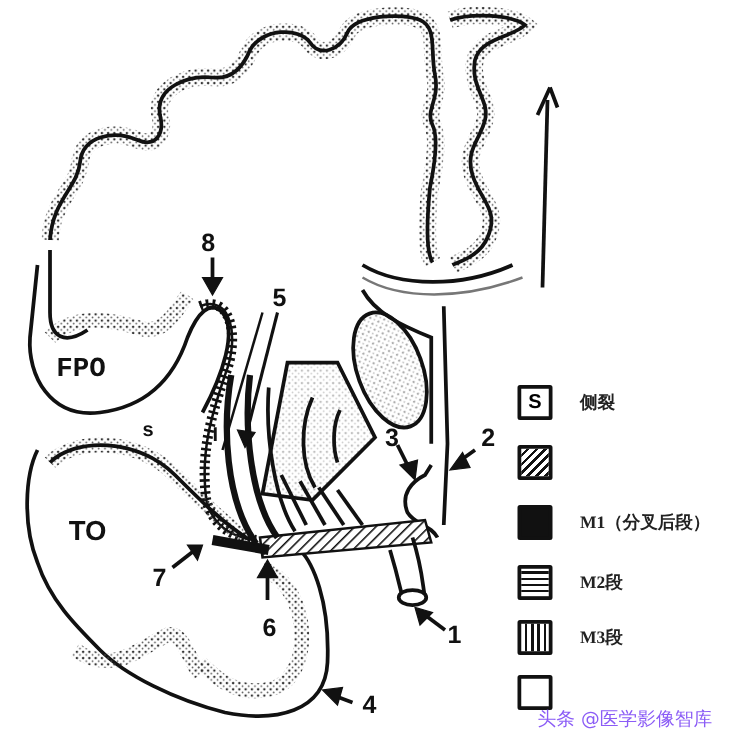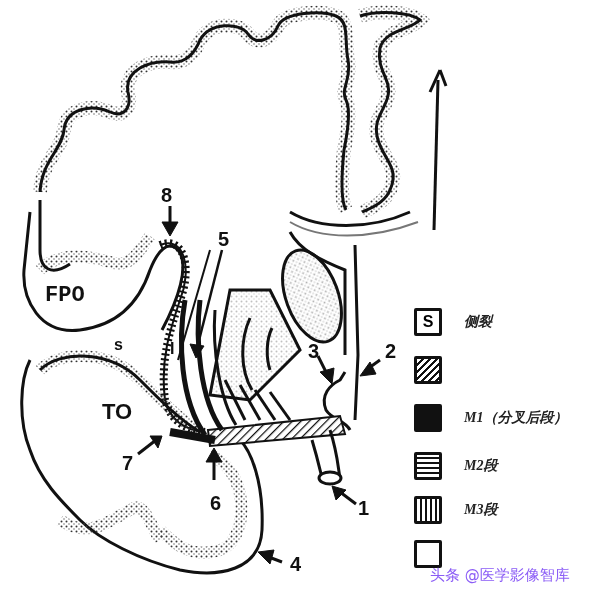--- a/index.html
+++ b/index.html
@@ -10,21 +10,21 @@
     .region { font-size:22px; }
     .s-lbl { font-size:16px; }
     .legend { position:absolute; left:414px; top:306px; width:186px; }
     .legend-row { position:absolute; left:0; height:32px; display:flex; align-items:center; }
     .swatch { width:28px; height:28px; border:3px solid #111; box-sizing:border-box; border-radius:2px; position:relative; background:#fff; }
     .swatch.s { display:flex; align-items:center; justify-content:center; font-weight:bold; font-size:16px; }
     .swatch.diag { background: repeating-linear-gradient(135deg, #fff 0 3px, #111 3px 5px); }
     .swatch.black { background:#111; }
     .swatch.horiz { background: repeating-linear-gradient(0deg, #fff 0 3px, #111 3px 5px); }
     .swatch.vert { background: repeating-linear-gradient(90deg, #fff 0 3px, #111 3px 5px); }
-    .legend-text { margin-left:22px; font-family:"Liberation Serif", serif; font-size:14px; font-weight:bold; color:#222; white-space:nowrap;font-style:italic; }
+    .legend-text { margin-left:22px; font-family:"Liberation Serif", serif; font-size:14px; font-weight:bold; color:#222; white-space:nowrap; }
     .watermark { position:absolute; left:430px; top:566px; font-size:15px; color:#8b5cf6; font-family:"DejaVu Sans", sans-serif; }
   </style>
 </head>
 <body>
 
 <svg id="diagram" viewBox="0 0 600 600" xmlns="http://www.w3.org/2000/svg">
   <defs>
     <pattern id="dots" width="5" height="5" patternUnits="userSpaceOnUse">
       <circle cx="1.5" cy="1.5" r="1" fill="#333"></circle>
       <circle cx="4" cy="4" r="0.7" fill="#555"></circle>
@@ -121,21 +121,21 @@
 
     <path d="M356,504 L340,492" stroke-width="3"></path>
     <path d="M336,500 L332,486 L346,490 Z"></path>
 
     <path d="M282,562 L266,556" stroke-width="3"></path>
     <path d="M270,564 L258,552 L274,550 Z"></path>
   </g>
 </svg>
 
 <div class="lbl region" style="left:45px;top:283px;font-family:Liberation Mono, monospace;">FPO</div>
-<div class="lbl region" style="left:55px;top:399px;margin-left:47px;">TO</div>
+<div class="lbl region" style="left:55px;top:412px;">TO</div>
 <div class="lbl s-lbl" style="left:114px;top:336px;text-transform:lowercase;">S</div>
 <div class="lbl s-lbl" style="left:170px;top:340px;">I</div>
 
 <div class="lbl num" style="left:161px;top:184px;">8</div>
 <div class="lbl num" style="left:218px;top:228px;">5</div>
 <div class="lbl num" style="left:308px;top:340px;">3</div>
 <div class="lbl num" style="left:385px;top:340px;">2</div>
 <div class="lbl num" style="left:122px;top:452px;">7</div>
 <div class="lbl num" style="left:210px;top:492px;">6</div>
 <div class="lbl num" style="left:358px;top:497px;">1</div>

